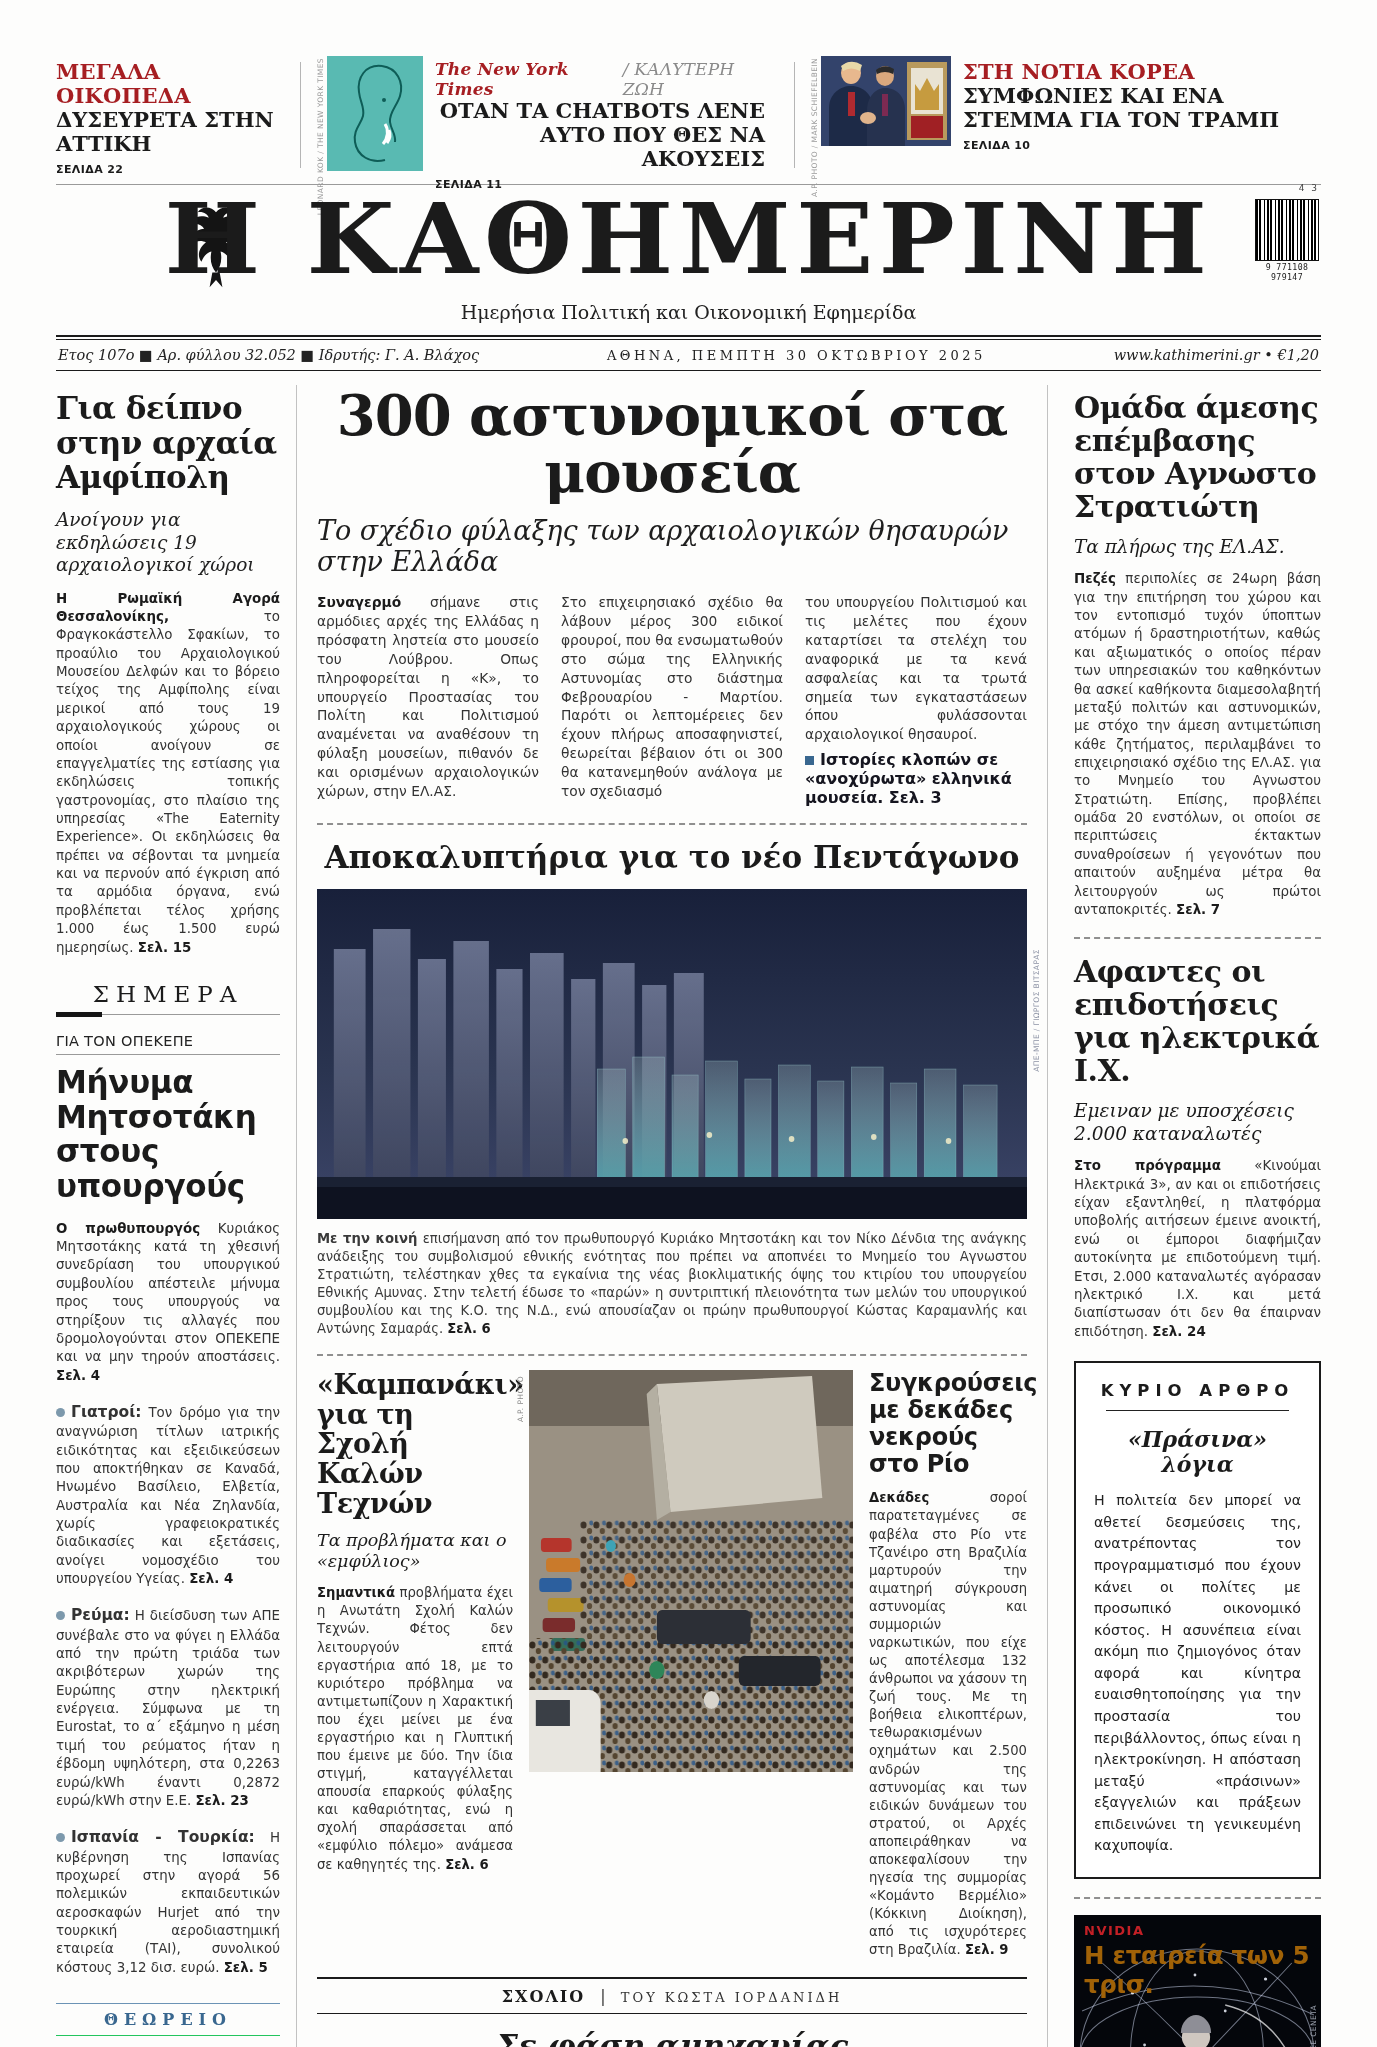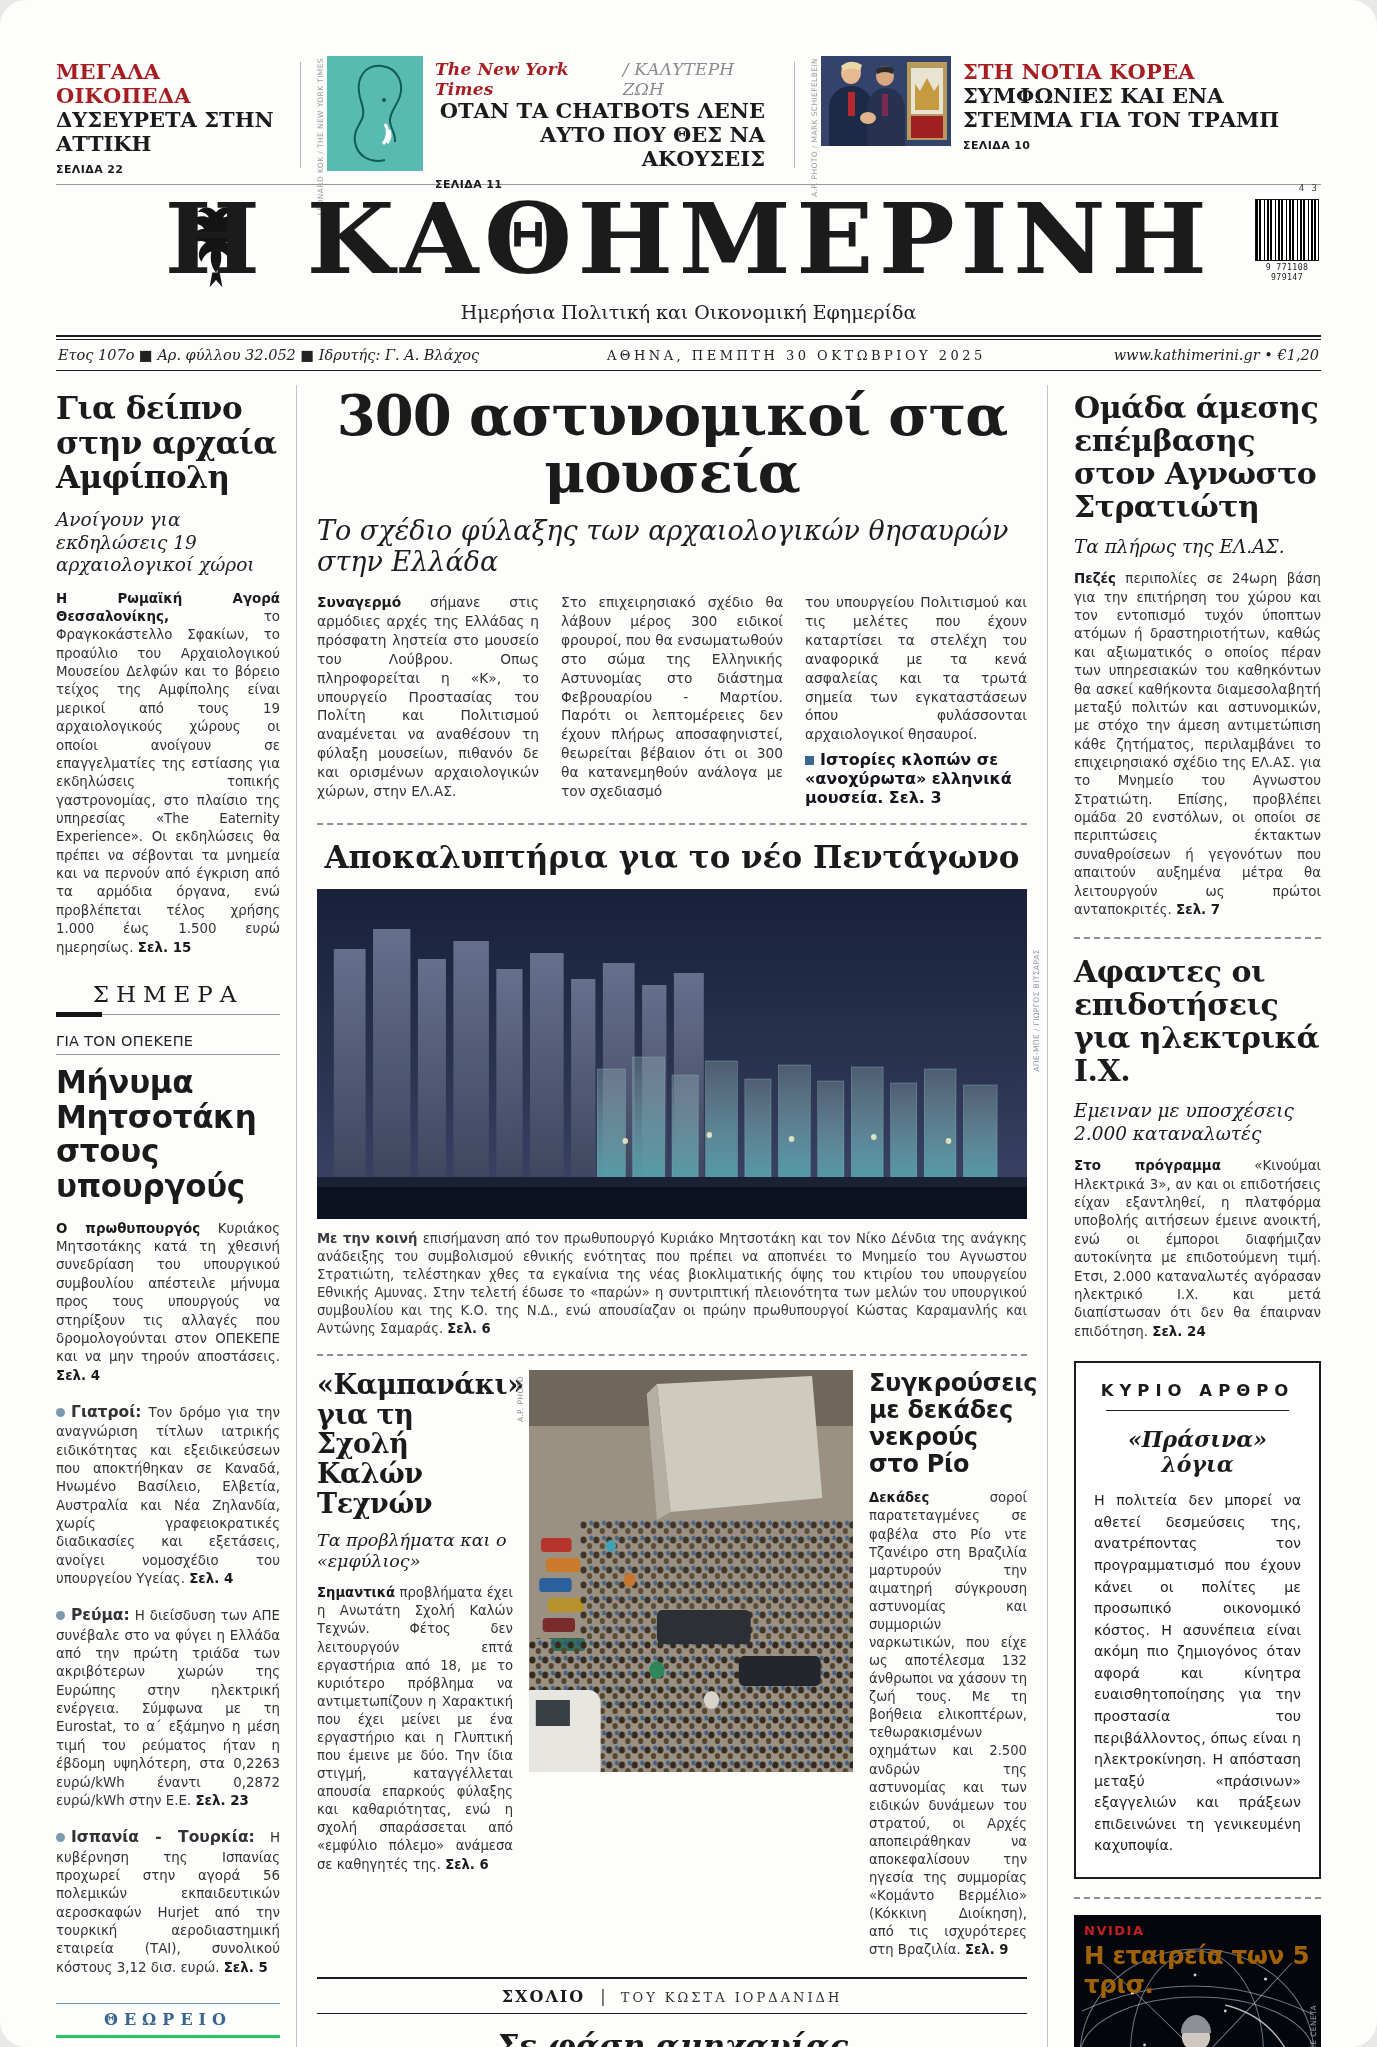--- a/index.html
+++ b/index.html
@@ -1,20 +1,20 @@
 <!DOCTYPE html>
 <html lang="el"><head>
 <meta charset="utf-8">
 <style>
   * { box-sizing: border-box; margin: 0; padding: 0; }
   html,body { background:#e9e9e9; }
   .page {
     width:1377px; height:2047px; margin:0 auto; background:#fdfdfc;
     padding:56px 56px 0; position:relative; overflow:hidden;
-    font-family:"DejaVu Sans", sans-serif; color:#1b1b1b;border-radius:26px;
+    font-family:"DejaVu Sans", sans-serif; color:#1b1b1b;
   }
   .serif { font-family:"DejaVu Serif", serif; }
 
   
   .teasers { display:flex; align-items:stretch; height:118px; }
   .tz { display:flex; gap:12px; }
   .tz-text { display:flex; flex-direction:column; justify-content:flex-start; padding-top:4px; }
   .tz-kicker { font-family:"DejaVu Serif",serif; font-weight:700; font-size:21px; line-height:1.15; color:#a61e22; letter-spacing:.2px; }
   .tz-kicker.gray { color:#8a8a8a; font-weight:400; font-style:italic; font-size:17px; }
   .tz-title  { font-family:"DejaVu Serif",serif; font-weight:700; font-size:21px; line-height:1.14; color:#1b1b1b; }
@@ -63,21 +63,21 @@
   .simera { margin-top:24px; position:relative; border-bottom:1px solid #9a9a9a; padding-bottom:7px; text-align:center;
     font-family:"DejaVu Serif",serif; font-size:23px; letter-spacing:7px; }
   .simera::after { content:""; position:absolute; left:0; bottom:-3px; width:46px; height:5px; background:#151515; }
   .kick { margin-top:18px; font-size:14.5px; letter-spacing:.3px; color:#222; border-bottom:1px solid #9a9a9a; padding-bottom:5px; }
   .lr-h2 { font-size:31px; font-weight:700; line-height:1.12; letter-spacing:-.3px; margin:10px 0 16px; }
   .bullet { margin-top:17px; }
   .dot { display:inline-block; width:9px; height:9px; border-radius:50%; background:#7d99ac; margin-right:6px; }
   .b-label { font-weight:700; font-size:15.5px; }
   .theoreio { margin-top:26px; border-top:1px solid #6b93b5; }
   .th-header { text-align:center; color:#39678f; font-family:"DejaVu Serif",serif; font-weight:700;
-    font-size:16px; letter-spacing:6px; padding:6px 0; border-bottom:3px solid #22c55e; }
+    font-size:16px; letter-spacing:6px; padding:6px 0; border-bottom:1px solid #22c55e; }
   .th-row { display:flex; justify-content:space-between; align-items:flex-end; padding:10px 0 12px; border-bottom:2px solid #6b93b5; }
   .th-h { color:#4a7ba6; font-size:26px; font-weight:700; line-height:1.1; letter-spacing:-.3px; }
   .th-pg { font-size:11.5px; font-weight:700; color:#222; }
 
   
   .lead-h1 { font-family:"DejaVu Serif",serif; font-weight:700; font-size:56px; letter-spacing:-1px; line-height:1.02; text-align:center; }
   .lead-deck { font-family:"DejaVu Serif",serif; font-style:italic; font-size:27px; margin:14px 0 16px; color:#1e1e1e; }
   .lead-cols { display:grid; grid-template-columns:repeat(3,1fr); gap:22px; }
   .lead-cols .body-txt { font-size:13.8px; }
   .note { margin-top:6px; font-weight:700; font-size:16px; color:#15151f; }

